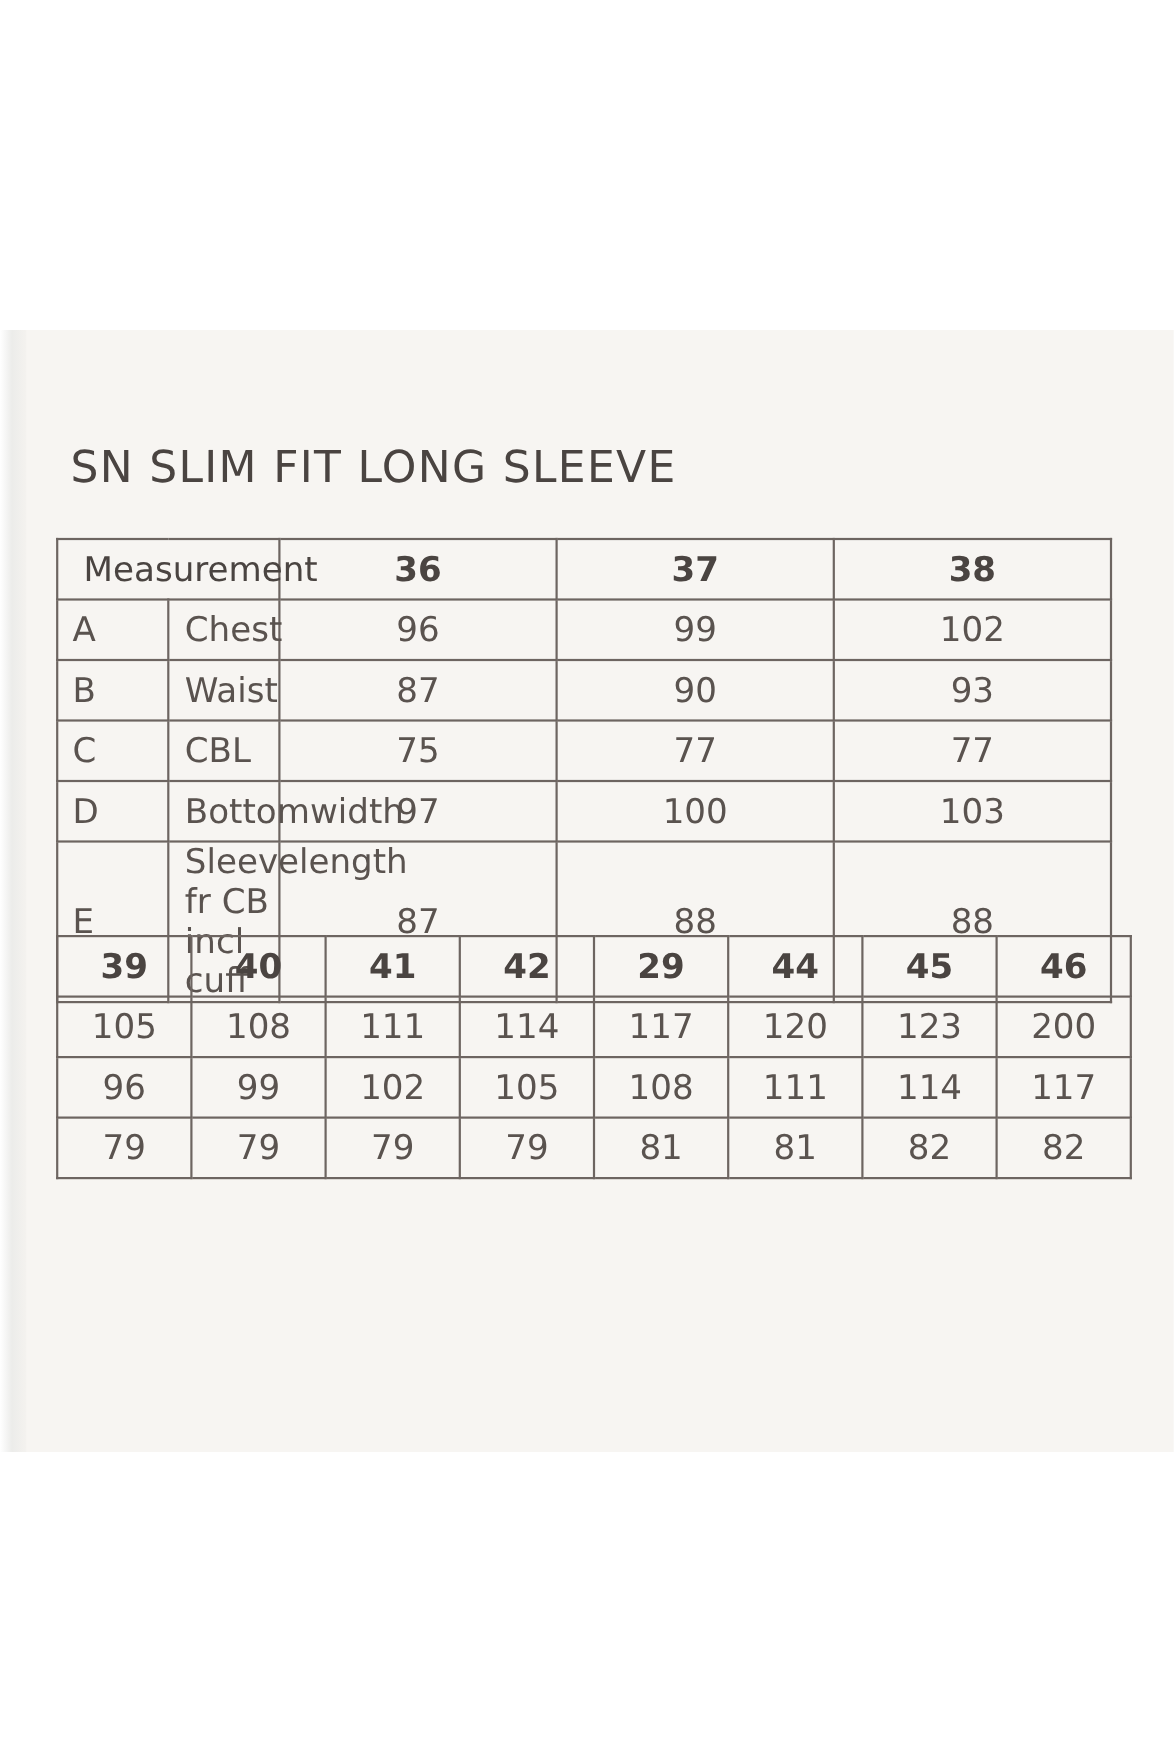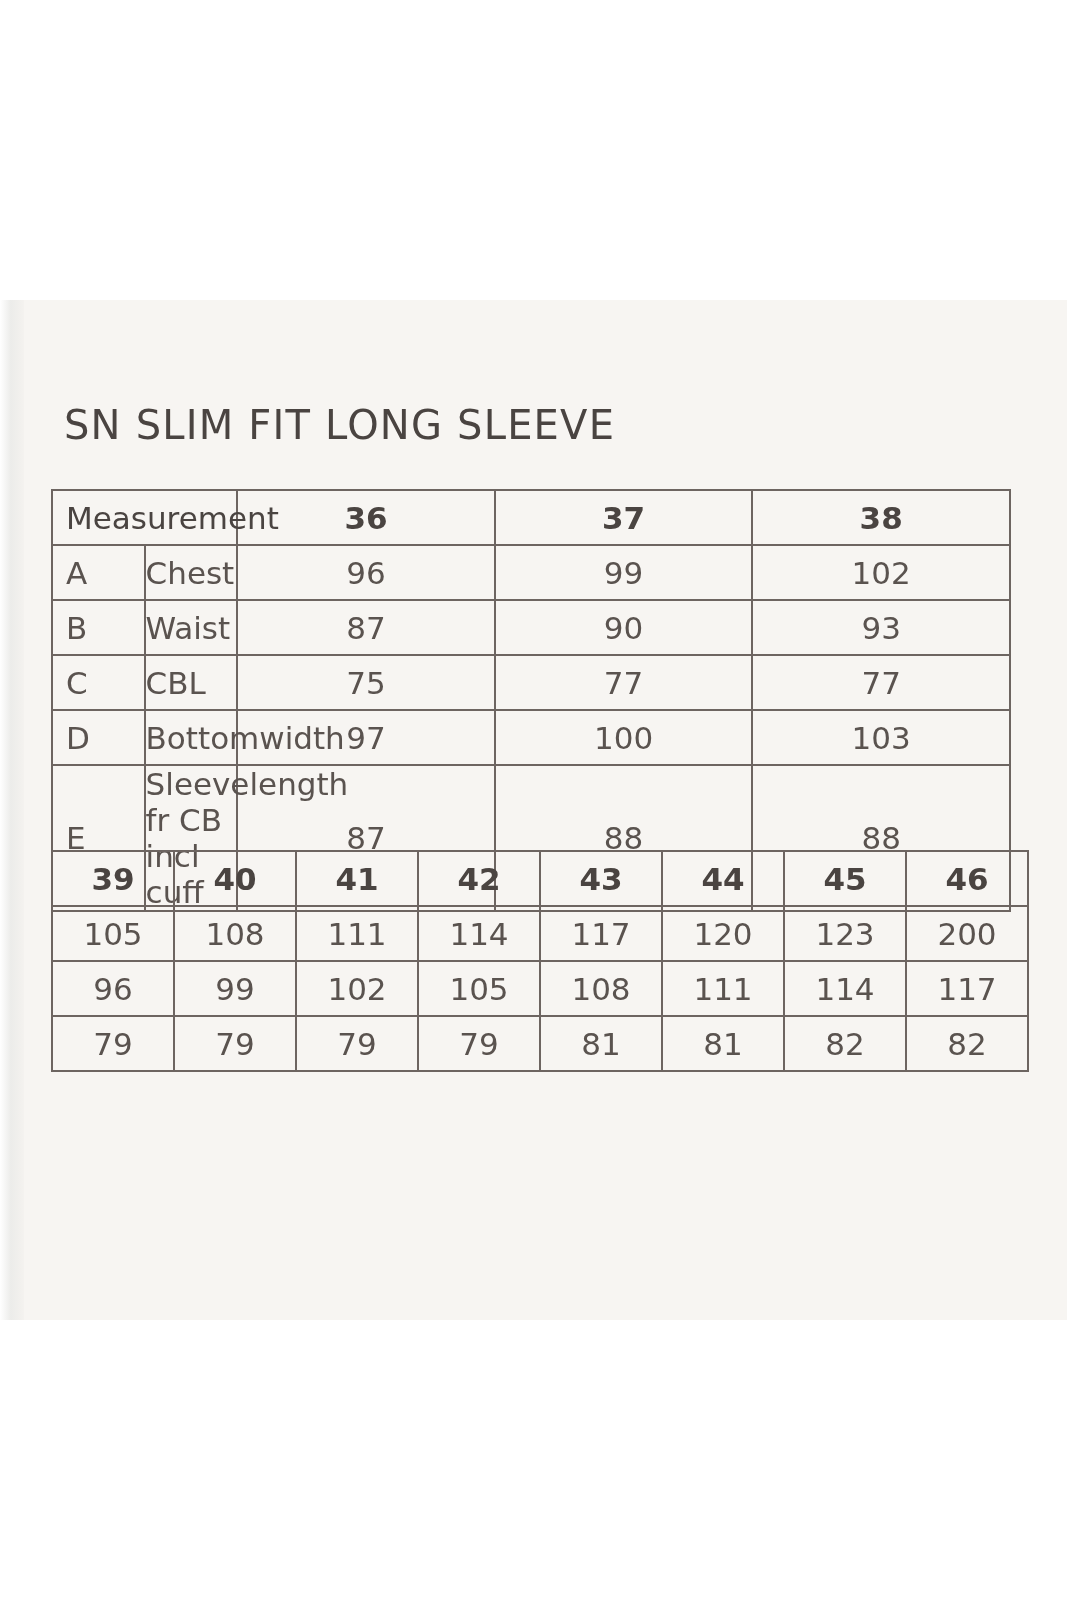--- a/index.html
+++ b/index.html
@@ -70,34 +70,34 @@
     font-family: "DejaVu Sans", sans-serif;
   }
   
   #table-main {
     position: absolute;
     left: 51px;
     top: 489px;
     width: 960px;
   }
   #table-main .col-letter { width: 72px; text-align: left; padding-left: 13px; }
-  #table-main .col-name   { width: 531px; text-align: left; }
+  #table-main .col-name   { width: 531px; text-align: left; padding-left: 14px; }
   #table-main .col-size   { width: 119px; }
   #table-main tr.header td {
     font-weight: 700;
     color: #4a4441;
   }
   #table-main tr.header td.col-letter,
   #table-main tr.header td.col-name {
     font-weight: 400;
     color: #4a4441;
   }
   #table-main tr.header td.hdr-measurement {
     text-align: left;
-    padding-left: 13px;
+    padding-left: 23px;
   }
   
   #table-cont {
     position: absolute;
     left: 51px;
     top: 850px;
     width: 960px;
   }
   #table-cont td { width: 120px; }
   #table-cont tr.header td {
@@ -163,21 +163,21 @@
       </tbody>
     </table>
 
     <table id="table-cont">
       <tbody>
         <tr class="header">
           <td>39</td>
           <td>40</td>
           <td>41</td>
           <td>42</td>
-          <td>43</td>
+          <td>29</td>
           <td>44</td>
           <td>45</td>
           <td>46</td>
         </tr>
         <tr>
           <td>105</td>
           <td>108</td>
           <td>111</td>
           <td>114</td>
           <td>117</td>

